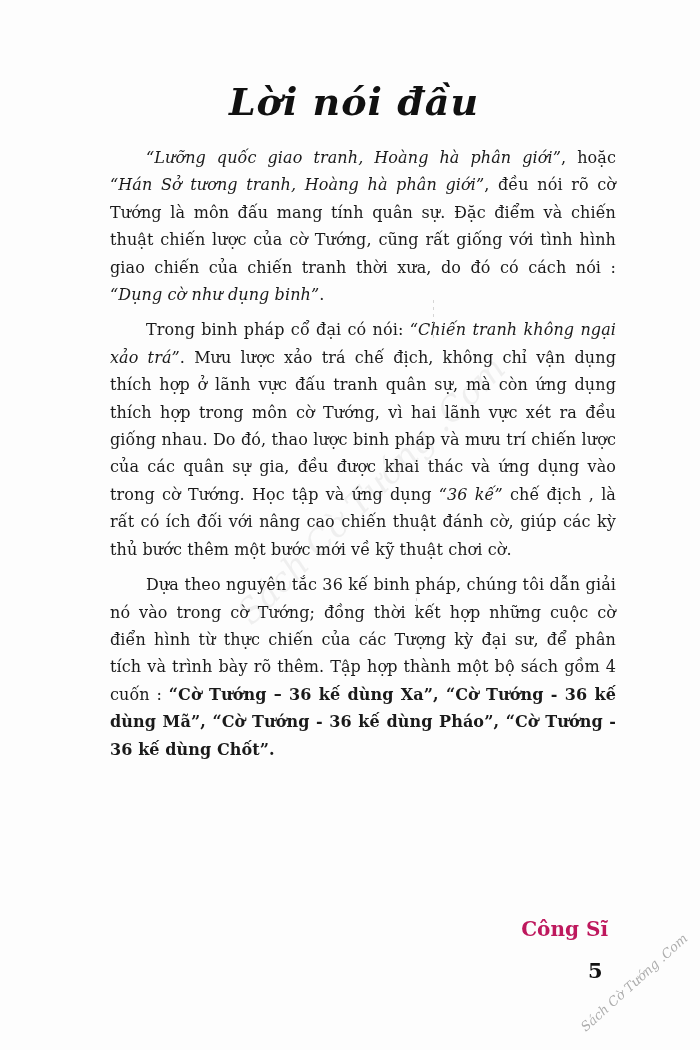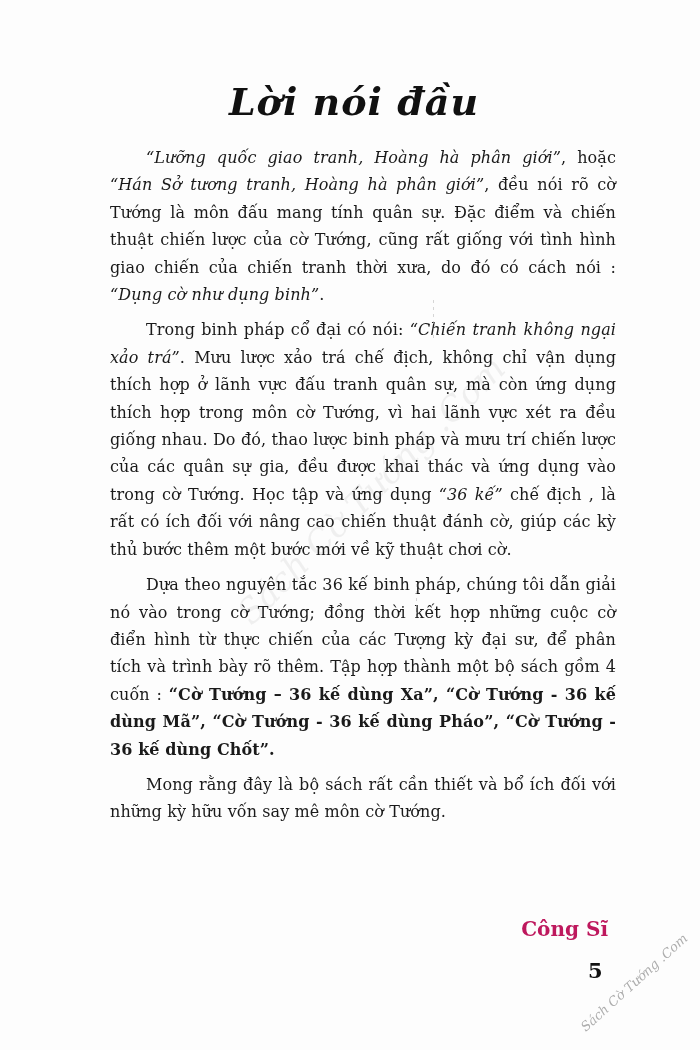--- a/index.html
+++ b/index.html
@@ -104,21 +104,20 @@
 <div class="page">
 
   <h1 class="title">Lời nói đầu</h1>
 
   <div class="watermark center">Sách Cờ Tướng .Com</div>
 
   <div class="body-text">
     <p class="para"><span class="it">“Lưỡng quốc giao tranh, Hoàng hà phân giới”</span><span>, hoặc </span><span class="it">“Hán Sở tương tranh, Hoàng hà phân giới”</span><span>, đều nói rõ cờ Tướng là môn đấu mang tính quân sự. Đặc điểm và chiến thuật chiến lược của cờ Tướng, cũng rất giống với tình hình giao chiến của chiến tranh thời xưa, do đó có cách nói : </span><span class="it">“Dụng cờ như dụng binh”</span><span>.</span></p>
     <p class="para"><span>Trong binh pháp cổ đại có nói: </span><span class="it">“Chiến tranh không ngại xảo trá”</span><span>. Mưu lược xảo trá chế địch, không chỉ vận dụng thích hợp ở lãnh vực đấu tranh quân sự, mà còn ứng dụng thích hợp trong môn cờ Tướng, vì hai lãnh vực xét ra đều giống nhau. Do đó, thao lược binh pháp và mưu trí chiến lược của các quân sự gia, đều được khai thác và ứng dụng vào trong cờ Tướng. Học tập và ứng dụng </span><span class="it">“36 kế”</span><span> chế địch , là rất có ích đối với nâng cao chiến thuật đánh cờ, giúp các kỳ thủ bước thêm một bước mới về kỹ thuật chơi cờ.</span></p>
     <p class="para"><span>Dựa theo nguyên tắc 36 kế binh pháp, chúng tôi dẫn giải nó vào trong cờ Tướng; đồng thời kết hợp những cuộc cờ điển hình từ thực chiến của các Tượng kỳ đại sư, để phân tích và trình bày rõ thêm. Tập hợp thành một bộ sách gồm 4 cuốn : </span><span class="bd">“Cờ Tướng – 36 kế dùng Xa”, “Cờ Tướng - 36 kế dùng Mã”, “Cờ Tướng - 36 kế dùng Pháo”, “Cờ Tướng - 36 kế dùng Chốt”.</span></p>
-    <p class="para"><span>Mong rằng đây là bộ sách rất cần thiết và bổ ích đối với những kỳ hữu vốn say mê môn cờ Tướng.</span></p>
   </div>
 
   <div class="signature">Công Sĩ</div>
 
   <div class="page-number">5</div>
 
   <div class="watermark corner">Sách Cờ Tướng .Com</div>
 
   <div class="scan-mark" style="left:433px; top:300px; height:40px;"></div>
   <div class="scan-mark" style="left:416px; top:584px; height:30px;"></div>

